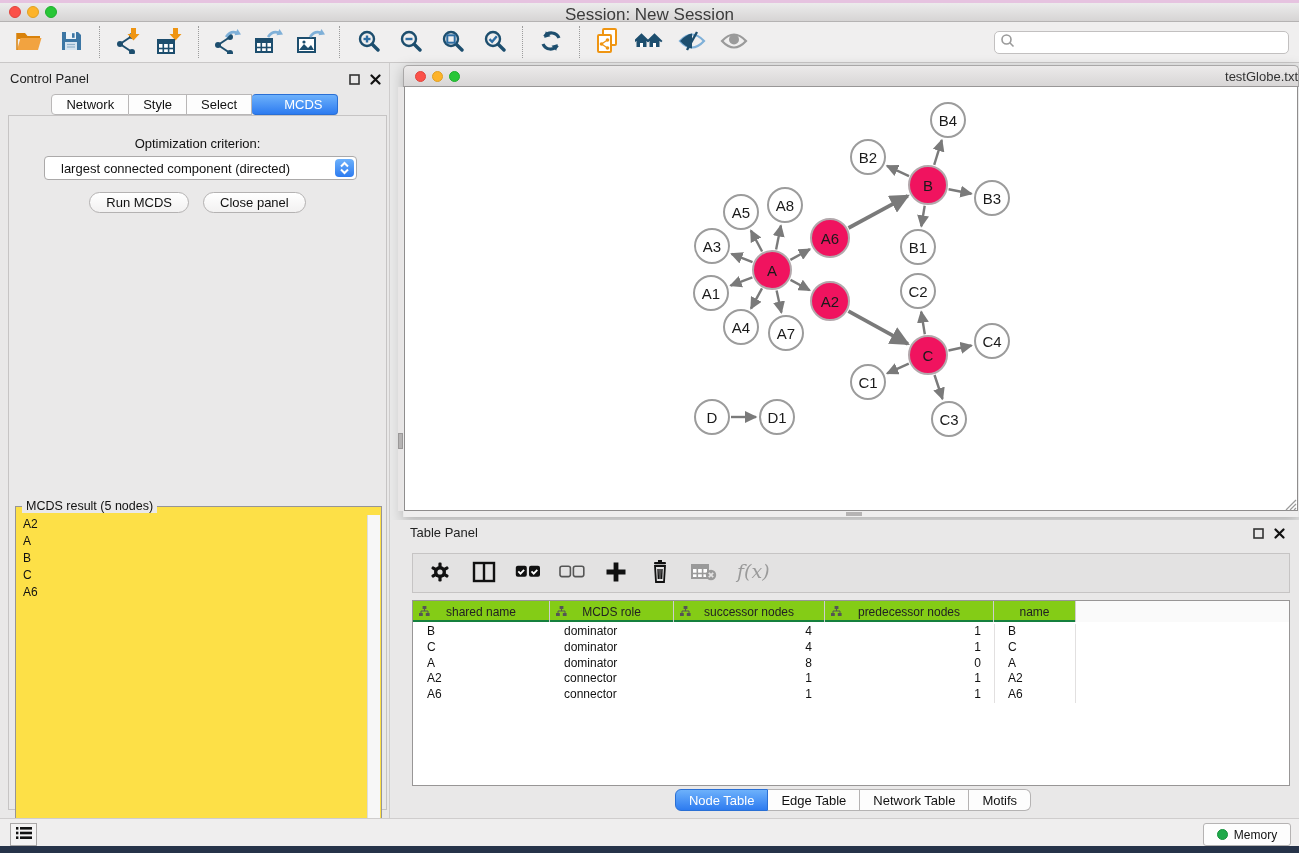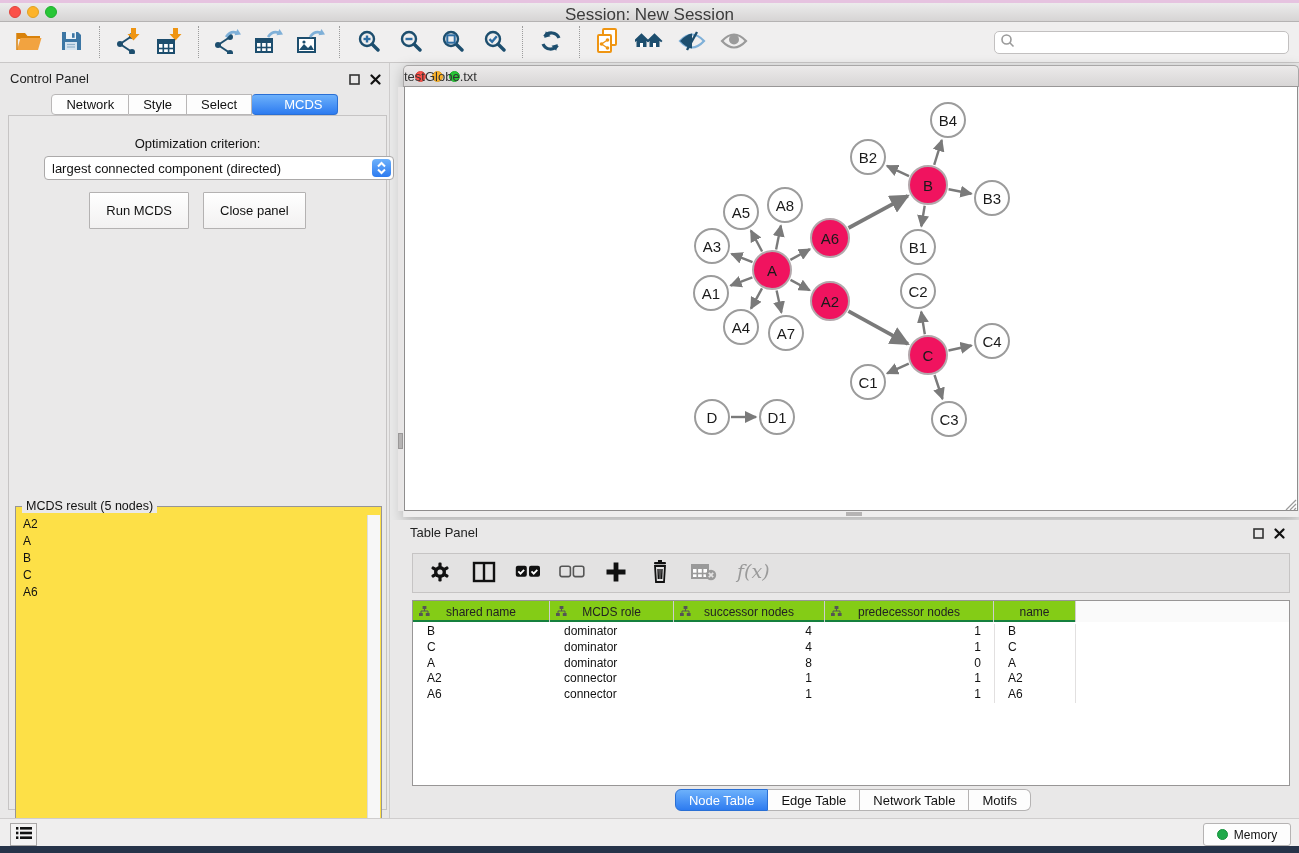--- a/index.html
+++ b/index.html
@@ -35,39 +35,39 @@
   .cp-header { position:absolute; left:10px; top:8px; font-size:13px; color:#222; }
   .panel-icons { position:absolute; right:8px; top:8px; display:flex; gap:10px; align-items:center; }
   .cp-tabs { position:absolute; left:0; top:31px; width:100%; display:flex; justify-content:center; }
   .cp-tab { height:21px; padding:0 14px; font-size:13px; color:#111; background:#fdfdfd; border:1px solid #b9b7b7;
     border-left:none; display:flex; align-items:center; }
   .cp-tab:first-child { border-left:1px solid #b9b7b7; border-radius:4px 0 0 4px; }
   .cp-tab:last-child { border-radius:0 4px 4px 0; }
   .cp-tab.active { background:linear-gradient(#6db1fb,#2d7bf0); color:#fff; border-color:#2a6fd4; border-radius:4px;padding-left:32px; }
   .cp-body { position:absolute; left:8px; top:52px; width:379px; height:695px; background:#eae9e9; border:1px solid #c6c4c4; }
   .opt-label { position:absolute; left:0; width:100%; top:20px; text-align:center; font-size:13px; color:#111; }
-  .criterion { position:absolute; left:35px; top:40px; width:350px; height:24px; background:#fff; border:1px solid #aba9a9;
-    border-radius:4px; display:flex; align-items:center; font-size:13px; color:#111; padding-left:7px; }
+  .criterion { position:absolute; left:35px; top:40px; width:313px; height:24px; background:#fff; border:1px solid #aba9a9;
+    border-radius:4px; display:flex; align-items:center; font-size:13px; color:#111; padding-left:16px; }
   .stepper { position:absolute; right:2px; top:2px; width:19px; height:18px; border-radius:4px;
     background:linear-gradient(#6db1fb,#2d7bf0); display:flex; flex-direction:column; align-items:center; justify-content:center; }
   .cp-buttons { position:absolute; left:0; top:76px; width:100%; display:flex; justify-content:center; gap:14px; }
-  .btn { height:37px; padding:0 16px; background:linear-gradient(#ffffff,#f2f1f1); border:1px solid #b4b2b2; border-radius:1px;
+  .btn { height:21px; padding:0 16px; background:linear-gradient(#ffffff,#f2f1f1); border:1px solid #b4b2b2; border-radius:11px;
     font-size:13px; color:#111; display:flex; align-items:center; cursor:pointer;text-align:right; }
   .result-box { position:absolute; left:6px; top:390px; width:367px; height:347px; border:1px solid #979595; background:#fde047; }
   .result-legend { position:absolute; left:6px; top:-8px; background:#eae9e9; padding:0 4px; font-size:12.5px; color:#111; }
   .result-list { position:absolute; left:1px; top:8px; width:352px; bottom:1px; overflow:hidden; }
   .result-item { font-size:12px; color:#111; padding:1.5px 0 1.5px 6px; }
   .result-scroll { position:absolute; right:1px; top:8px; width:13px; bottom:1px; background:#f7f7f7; border-left:1px solid #ddd; }
 
   
   .net-window { position:absolute; left:403px; top:65px; width:896px; height:452px;
     box-shadow:0 4px 14px rgba(0,0,0,0.25); border-radius:5px 5px 0 0; }
   .net-titlebar { position:absolute; left:0; top:0; width:100%; height:22px; background:linear-gradient(#eceaea,#d8d6d6);
     border:1px solid #a9a7a7; border-bottom:1px solid #989696; border-radius:5px 5px 0 0; }
-  .net-title { position:absolute; left:0; right:0; top:3px; text-align:left; font-size:13px; color:#333; }
+  .net-title { position:absolute; left:0; right:0; top:3px; text-align:right; font-size:13px; color:#333; }
   .net-canvas { position:absolute; left:1px; top:22px; width:894px; height:424px; background:#fff; border:1px solid #8f8d8d; border-top:none; }
   .graph-layer { position:absolute; left:0; top:0; width:894px; height:424px; }
   .gnode { position:absolute; border-radius:50%; display:flex; align-items:center; justify-content:center;
     font-size:15px; color:#1a1a1a; cursor:pointer; }
   .net-vscroll { position:absolute; left:-5px; top:22px; width:5px; height:424px; background:#e8e6e6; }
   .net-vthumb { position:absolute; left:0; top:346px; width:5px; height:16px; background:#b5b3b3; border:1px solid #9a9898; }
   .net-hscroll { position:absolute; left:1px; top:446px; width:894px; height:6px; background:#efeeee; }
   .net-hthumb { position:absolute; left:442px; top:1px; width:16px; height:4px; background:#b5b3b3; }
   .resize-grip { position:absolute; right:2px; top:432px; width:13px; height:13px; }
 

